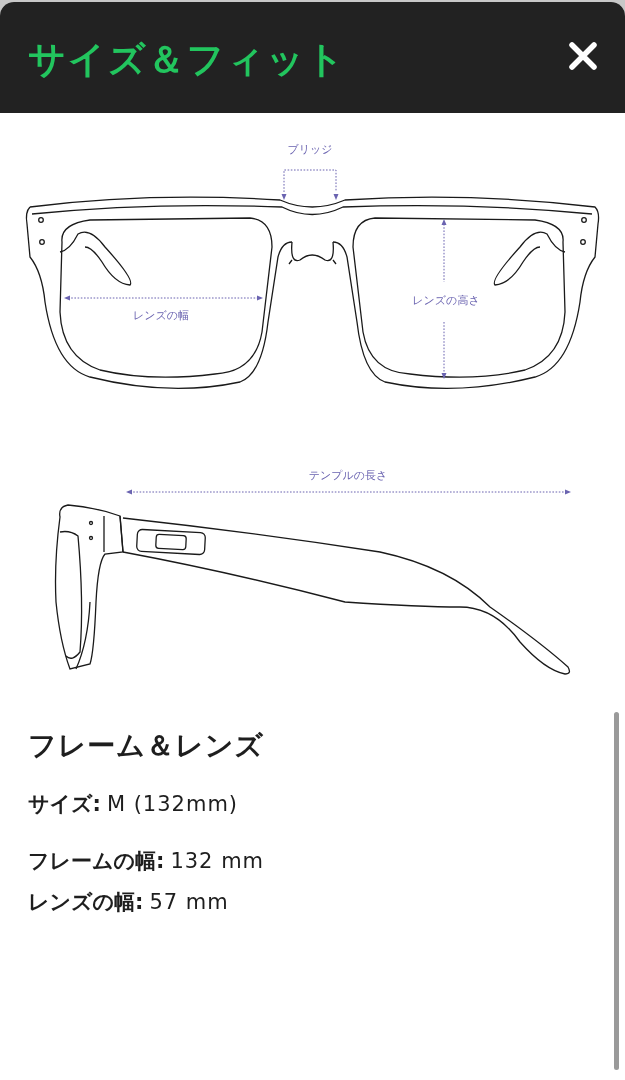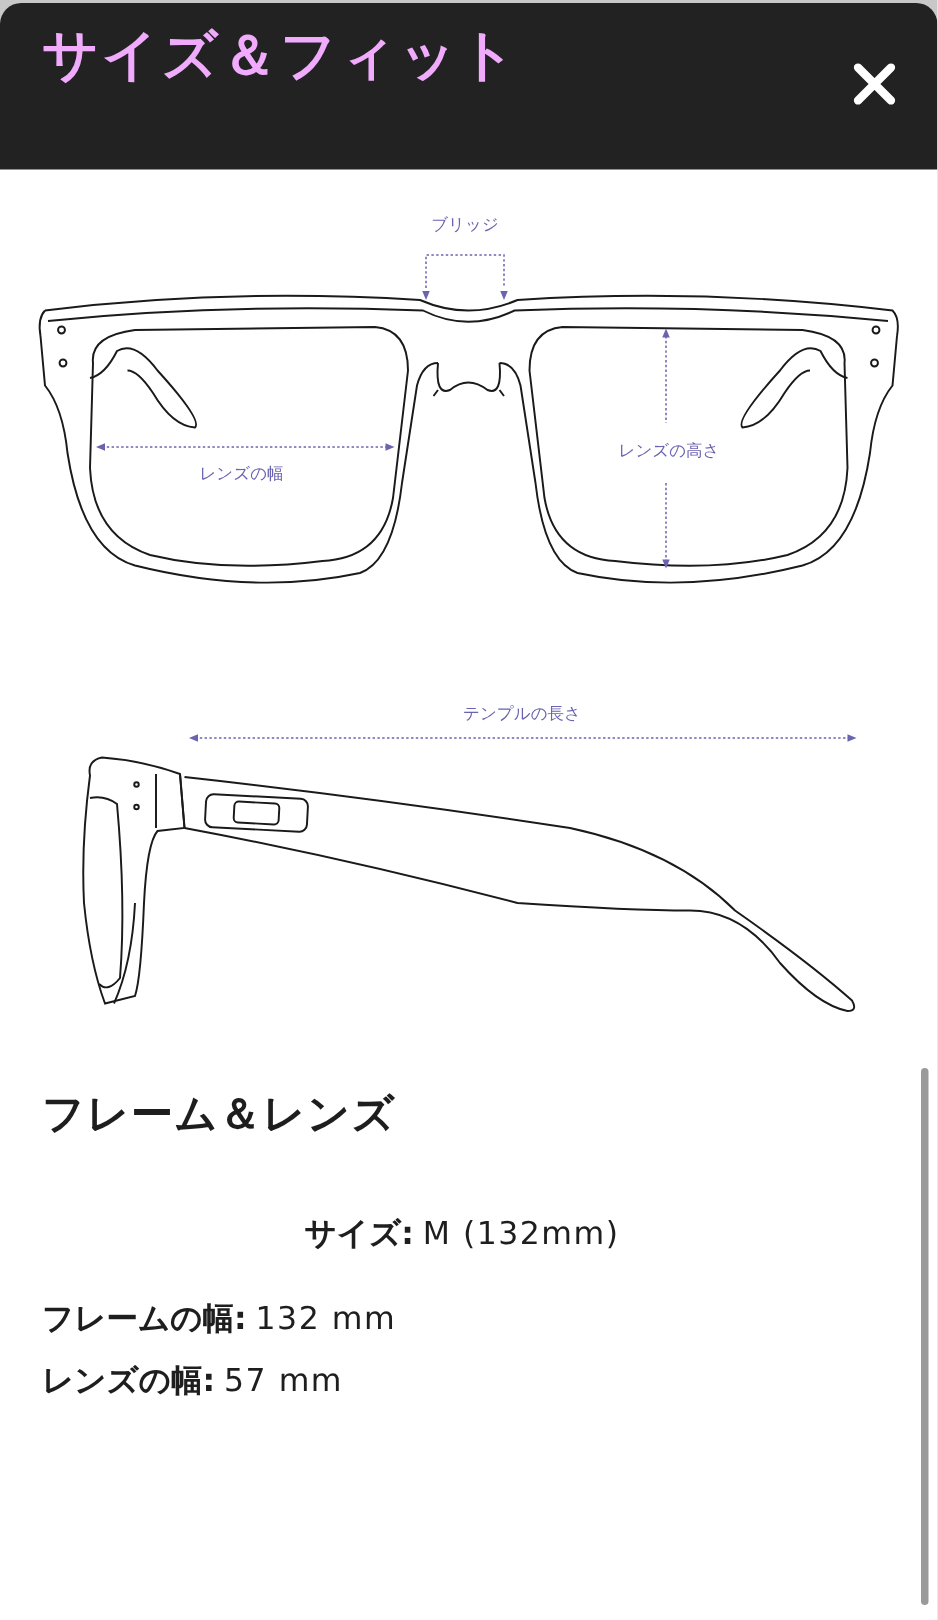--- a/index.html
+++ b/index.html
@@ -11,38 +11,38 @@
   }
   .sheet {
     position: absolute; left: 0; top: 2px; width: 625px; height: 1078px;
     background: #ffffff; border-radius: 14px 14px 0 0; overflow: hidden;
   }
   .header {
     position: absolute; left: 0; top: 0; width: 625px; height: 111px;
     background: #222222;
   }
   .title {
-    position: absolute; left: 28px; top: 13px;
-    color: #f0abfc; font-size: 37px; font-weight: bold; letter-spacing: 2px;
+    position: absolute; left: 28px; top: 36px;
+    color: #22c55e; font-size: 37px; font-weight: bold; letter-spacing: 2px;
     line-height: 44px;
   }
   .close {
     position: absolute; right: 22px; top: 34px; width: 40px; height: 40px;
     cursor: pointer;
   }
   .close svg { width: 40px; height: 40px; display: block; }
   .diagram { position: absolute; left: 0; top: 111px; width: 515px; height: 600px; }
   .diagram svg { display: block; }
   .ann { font-family: "DejaVu Sans", sans-serif; font-size: 11px; fill: #6a63b0; }
   .specs { position: absolute; left: 28px; top: 722px; width: 560px; color: #1e1e1e; }
-  .specs-heading { font-size: 28px; font-weight: bold; margin: 0; line-height: 44px; letter-spacing: 1px; font-family: Liberation Mono, monospace; }
+  .specs-heading { font-size: 28px; font-weight: bold; margin: 0; line-height: 44px; letter-spacing: 1px; }
   .row { font-size: 21px; line-height: 41px; white-space: nowrap; }
   .row .k { font-weight: bold; }
   .row .v { font-weight: normal; margin-left: 6px; letter-spacing: 1px; }
-  .row.size { margin-top: 34px; margin-bottom: 16px; text-align: center; }
+  .row.size { margin-top: 16px; margin-bottom: 16px; }
   .scrollbar {
     position: absolute; left: 614px; top: 710px; width: 5px; height: 358px;
     background: #9a9a9a; border-radius: 3px;
   }
 </style>
 </head>
 <body>
 
 <div class="sheet">
   <div class="header">

